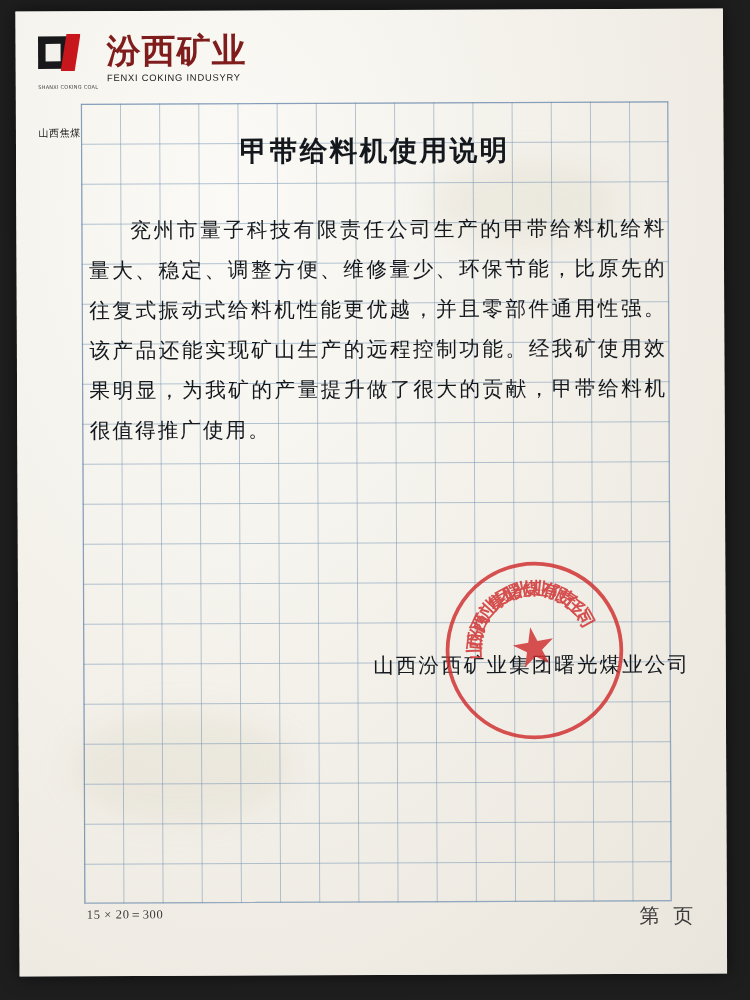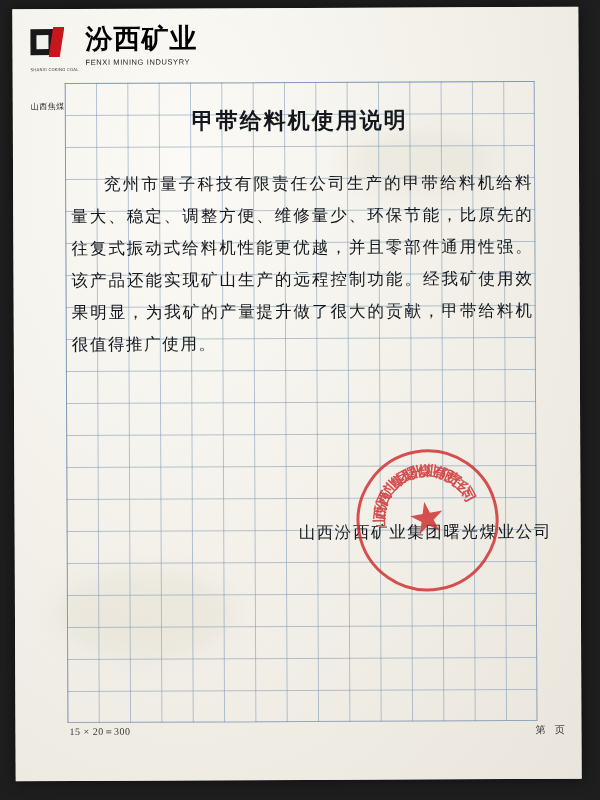--- a/index.html
+++ b/index.html
@@ -99,24 +99,24 @@
     white-space: nowrap;
     letter-spacing: 0.2px;
   }
   .brand {
     display: flex;
     flex-direction: column;
     justify-content: center;
     margin-left: 4px;
   }
   .brand-cn {
-    font-family: Liberation Mono, monospace;
+    font-family: Liberation Sans, sans-serif;
     font-size: 27px;
     font-weight: bold;
-    color: #000000;
+    color: #7f1d1d;
     line-height: 1;
     letter-spacing: 1px;
   }
   .brand-en {
     font-family: "Liberation Sans", sans-serif;
     font-size: 7.5px;
     color: #222;
     letter-spacing: 0.6px;
     margin-top: 3px;
   }
@@ -231,24 +231,24 @@
     position: absolute;
     left: 54px;
     top: 716px;
     font-family: "Liberation Serif", serif;
     font-size: 10px;
     color: #3a3a3a;
     letter-spacing: 0.5px;
   }
   .footer-right {
     position: absolute;
-    left: 520px;
+    left: 496px;
     top: 716px;
     font-family: "DejaVu Sans", sans-serif;
-    font-size: 10px;
+    font-size: 16px;
     color: #3a3a3a;
     letter-spacing: 3px;
   }
 </style>
 </head>
 <body>
 
 <div id="page">
 
   <div class="paper">
@@ -258,21 +258,21 @@
 
     <div class="letterhead">
       <div class="logo-mark">
         <div class="blk"></div>
         <div class="red"></div>
         <div class="logo-text-cn">山西焦煤</div>
         <div class="logo-text-en">SHANXI COKING COAL</div>
       </div>
       <div class="brand">
         <div class="brand-cn">汾西矿业</div>
-        <div class="brand-en">FENXI MINING INDUSYRY</div>
+        <div class="brand-en">FENXI COKING INDUSYRY</div>
       </div>
     </div>
 
     <div class="grid-wrap">
       <div class="grid"></div>
       <div class="grid-border"></div>
 
       <div class="doc-title">甲带给料机使用说明</div>
 
       <div class="body-text">

